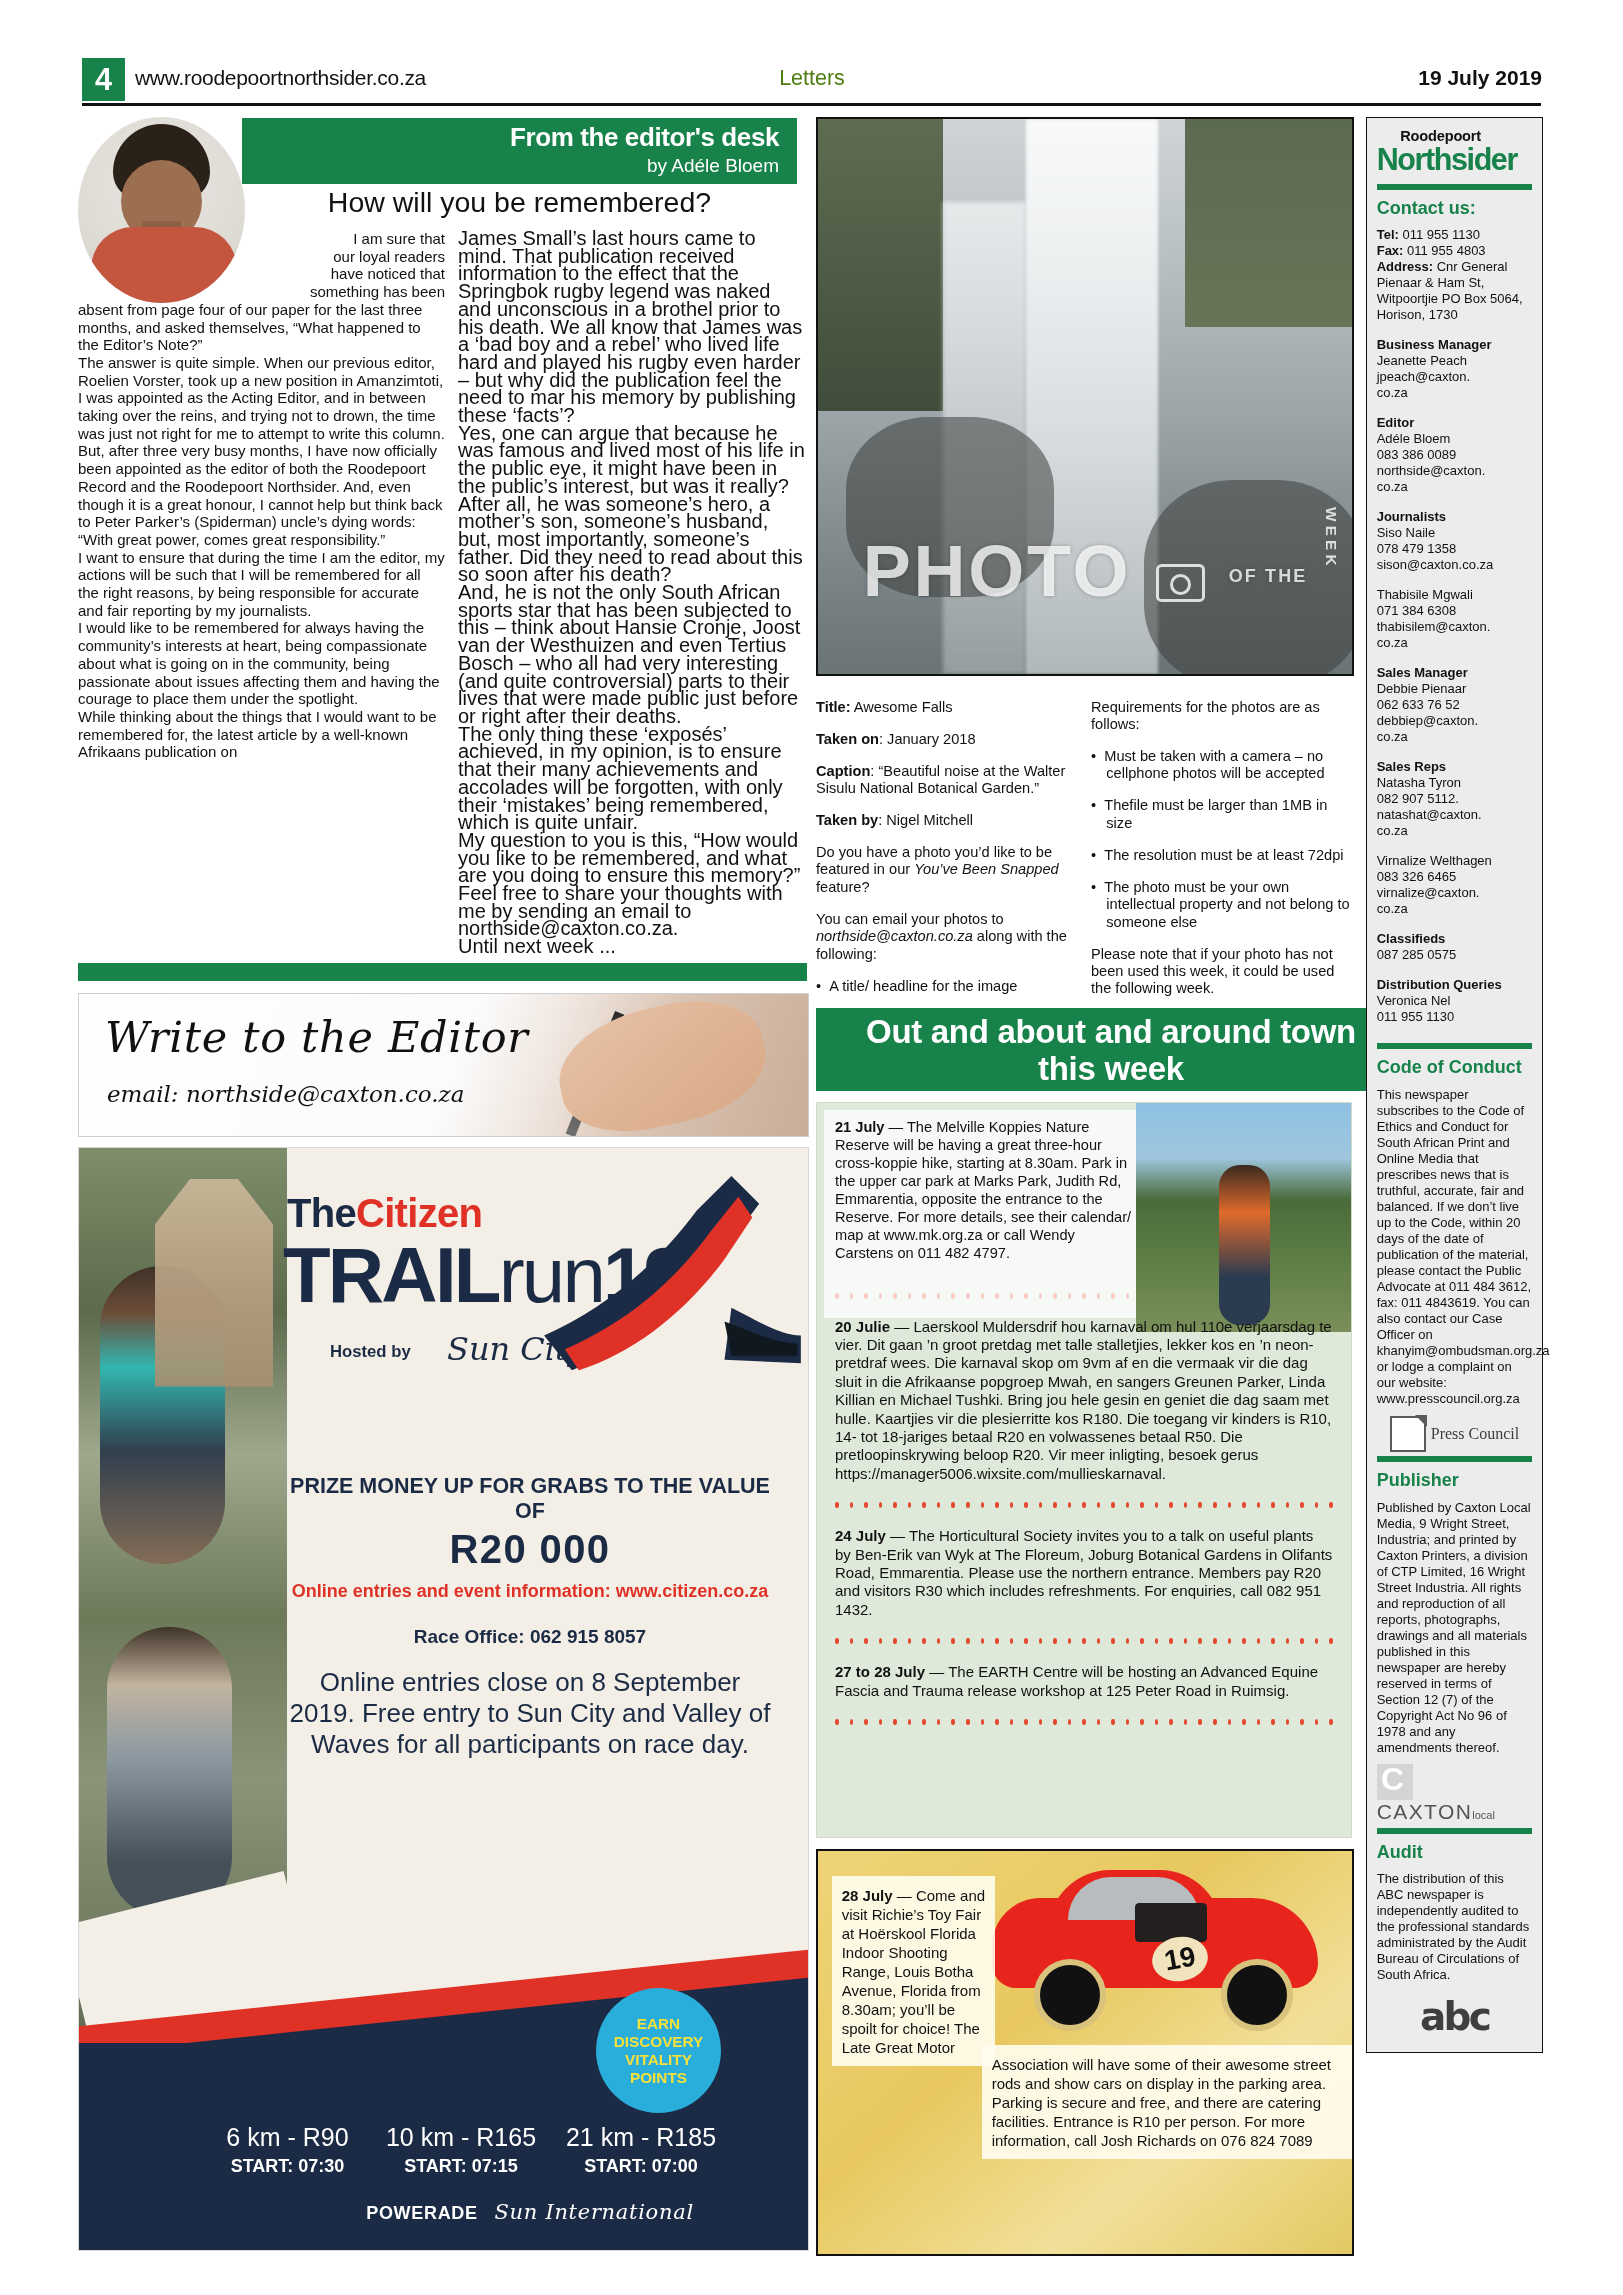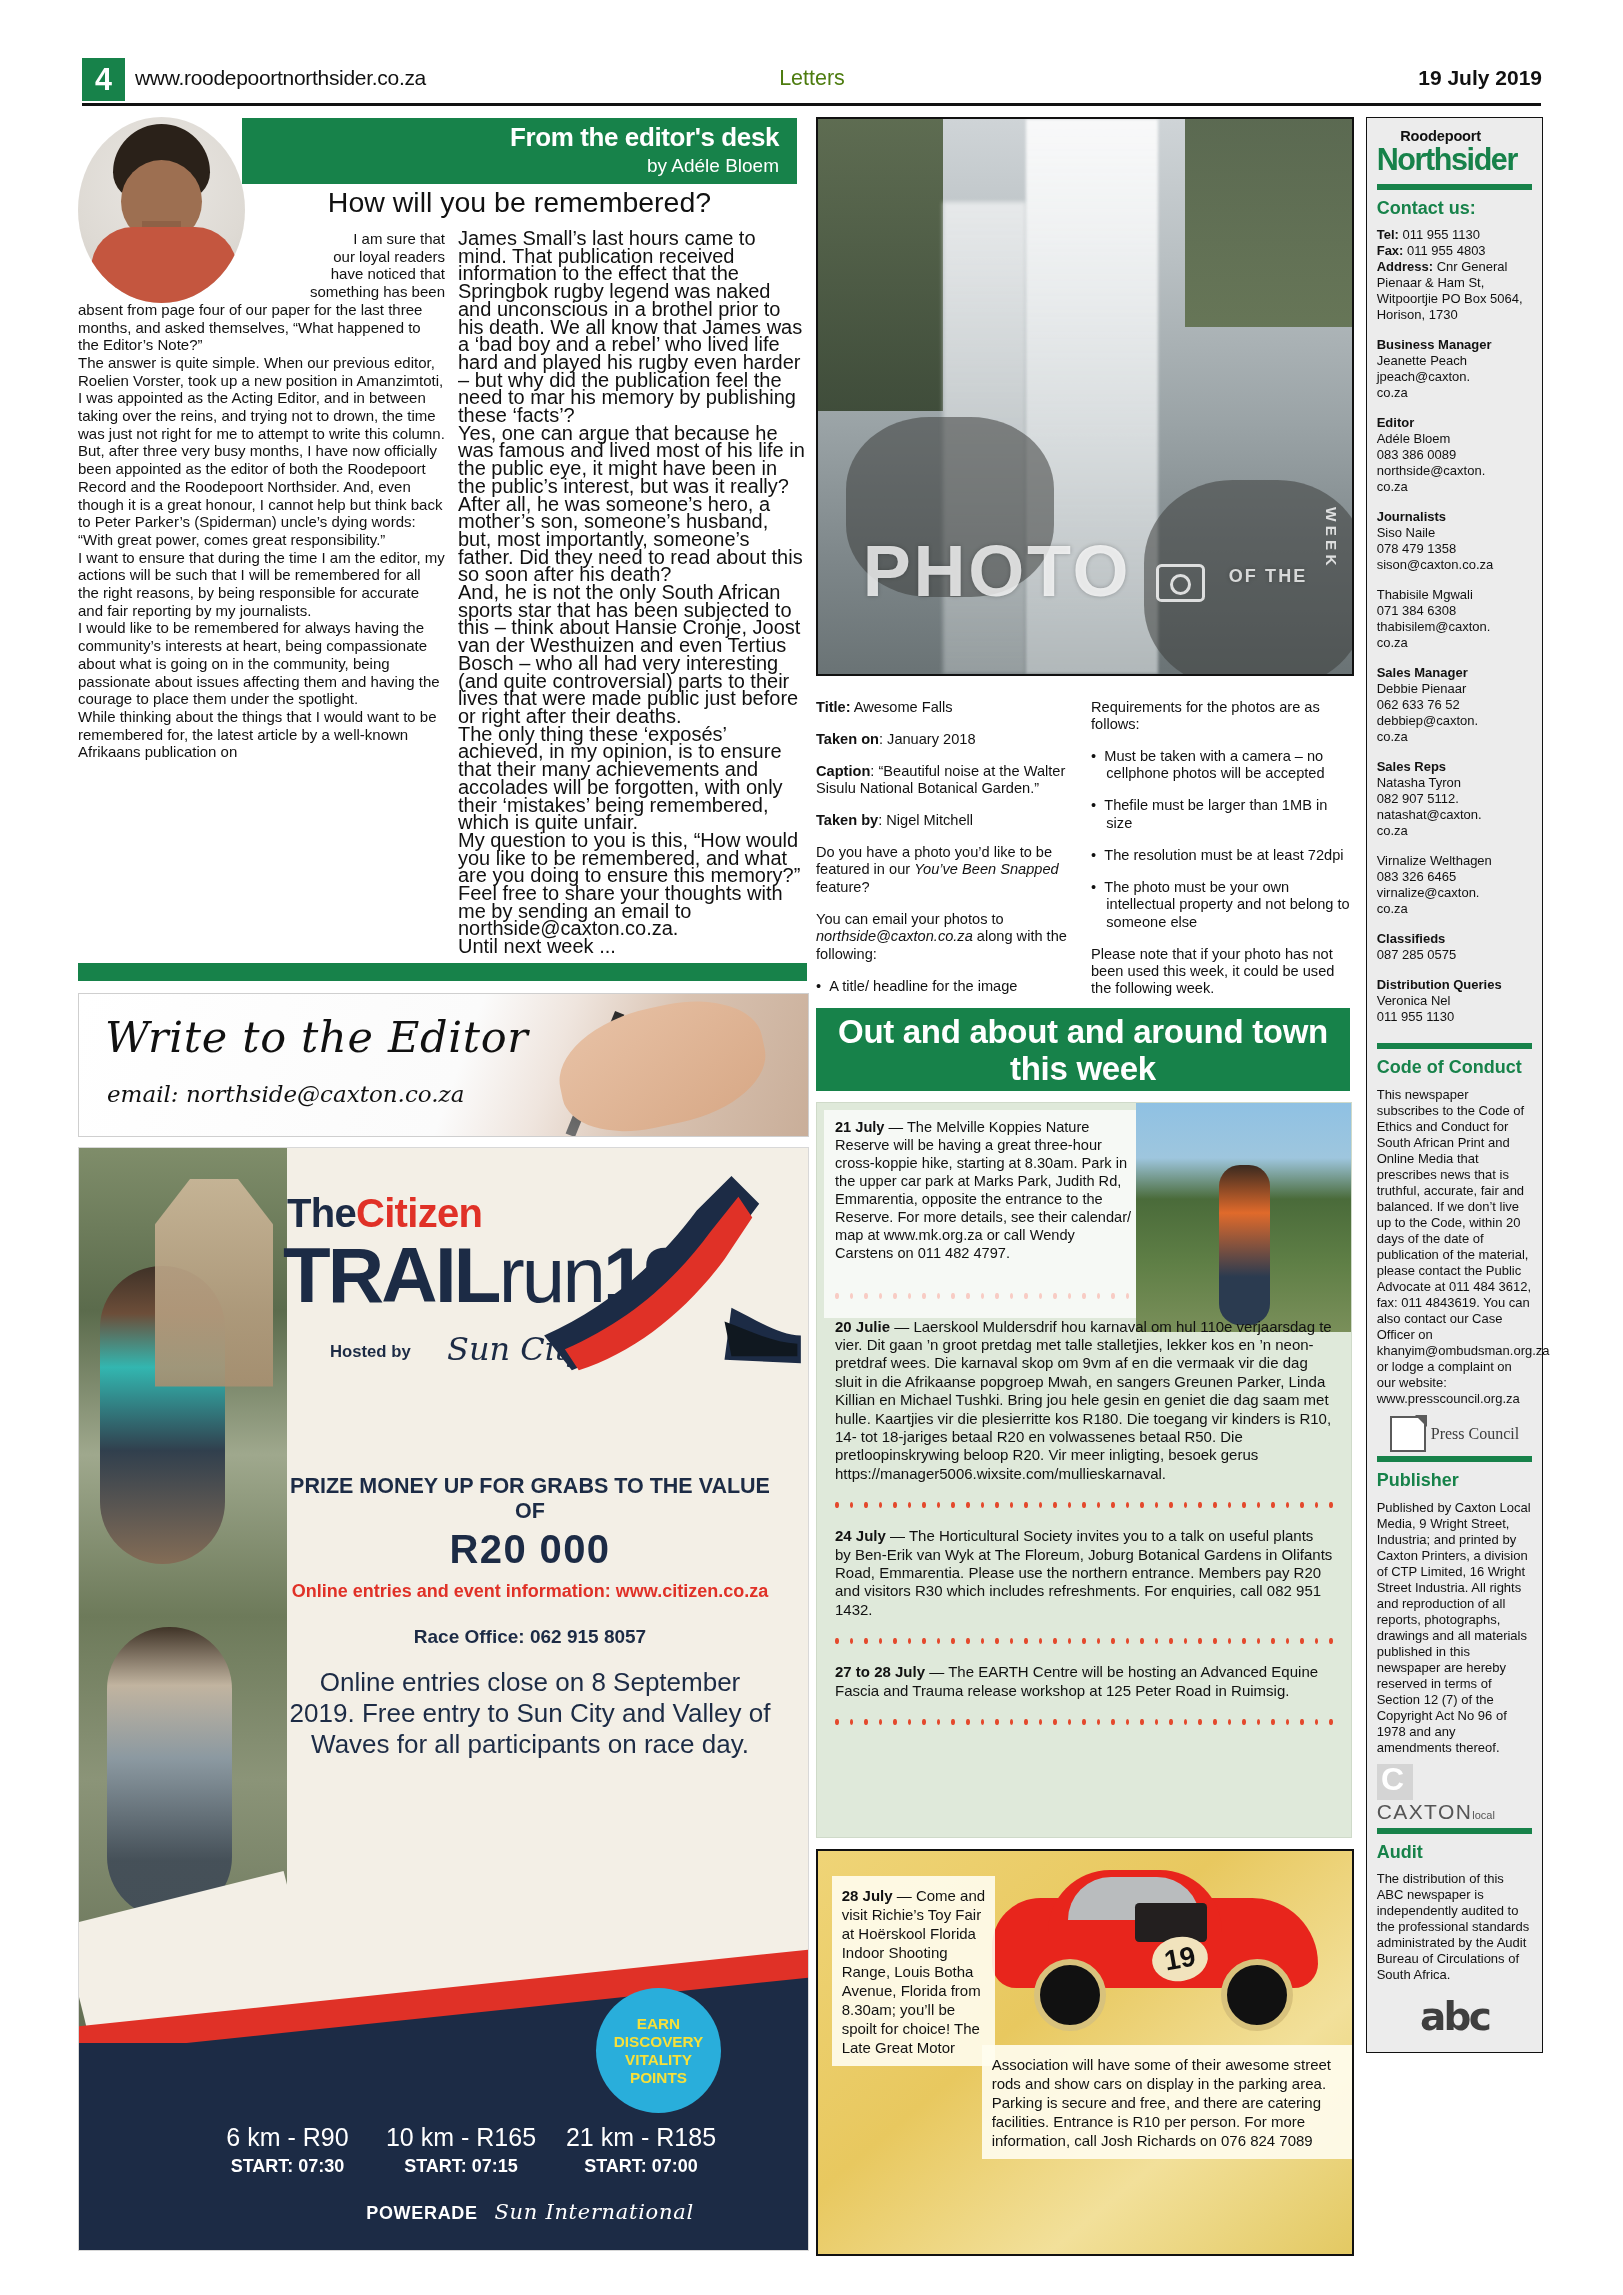--- a/index.html
+++ b/index.html
@@ -101,21 +101,21 @@
            display:flex;align-items:center;justify-content:center;text-align:center;color:#f7e03a;font-weight:bold;font-size:15.3px;line-height:18px;}
   .ad .dist{position:absolute;top:975px;text-align:center;color:#fff;}
   .ad .dist .km{font-size:25px;}
   .ad .dist .st{font-size:18px;font-weight:bold;margin-top:4.2px;}
   .ad .sponsors{position:absolute;left:208px;top:1052px;width:486px;text-align:center;color:#fff;font-size:18px;font-weight:bold;letter-spacing:0.7px;}
   .ad .sponsors .si{font-family:"DejaVu Serif",serif;font-style:italic;font-weight:normal;font-size:21px;margin-left:11px;}
   .whitecut{position:absolute;left:0;top:748px;width:229px;height:174px;background:#f3efe6;transform:rotate(-14deg);}
 
   
   .oaa{position:absolute;left:816px;top:1008px;width:534px;height:83px;background:#17824a;
-       display:flex;align-items:center;justify-content:center;}
+       display:flex;align-items:center;justify-content:center;padding-left:28px;}
   .oaa span{color:#fff;font-size:33px;font-weight:bold;text-align:center;line-height:37px;letter-spacing:-0.3px;}
   .events{position:absolute;left:816px;top:1102px;width:534px;height:734px;background:#dfe9da;border:0.7px solid #cfdac9;}
   .evimg{position:absolute;right:0;top:0;width:215px;height:229px;
          background:linear-gradient(180deg,#8fc1e3 0%,#9ec6de 24%,#4a6b3a 42%,#5f7f46 70%,#7a8f5a 100%);}
   .evimg .person{position:absolute;left:83px;top:62px;width:51px;height:160px;background:linear-gradient(180deg,#3a2a20 0%,#e06a2b 30%,#2b3b50 70%);border-radius:21px;}
   .evtext{position:relative;padding:15.3px 18px;font-size:14.6px;line-height:18px;color:#111;}
   .evtext p{margin:0 0 0 0;}
   .ev-white{position:absolute;left:7px;top:7px;width:312px;height:208px;background:rgba(255,255,255,.72);}
   .dots{height:14px;display:flex;align-items:center;gap:11px;padding:0 4.2px;}
   .dots i{display:block;width:6.2px;height:6.2px;border-radius:50%;background:#e4492d;}

